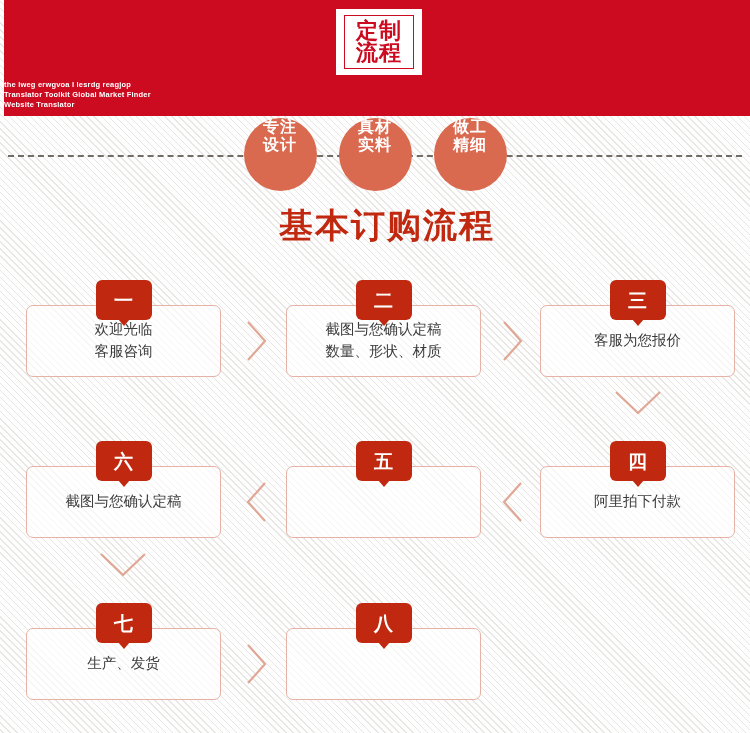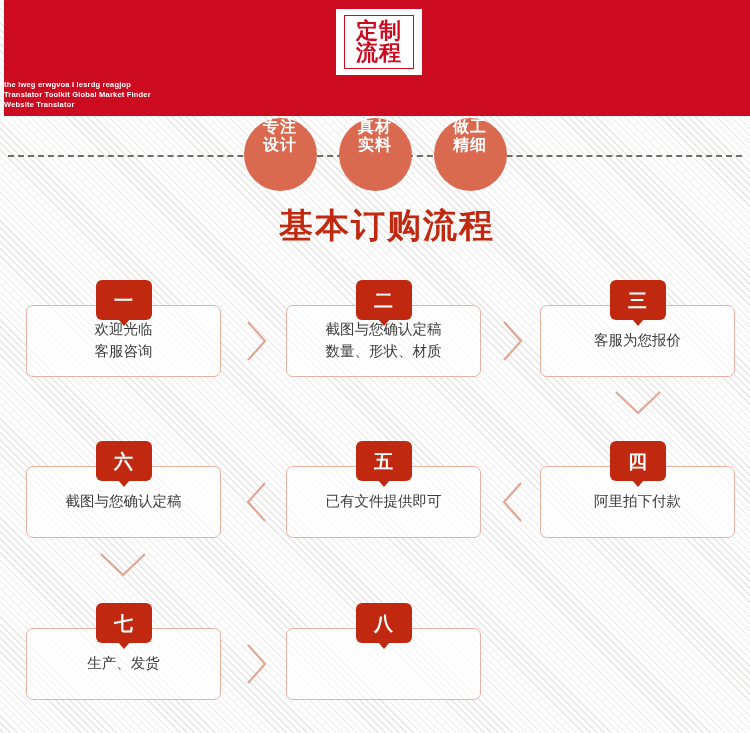--- a/index.html
+++ b/index.html
@@ -272,21 +272,20 @@
     <div class="line">客服为您报价</div>
   </div>
 
   <div class="step" id="step4">
     <div class="num-badge">四</div>
     <div class="line">阿里拍下付款</div>
   </div>
 
   <div class="step" id="step5">
     <div class="num-badge">五</div>
-    <div class="line">已有文件提供即可</div>
   </div>
 
   <div class="step" id="step6">
     <div class="num-badge">六</div>
     <div class="line">截图与您确认定稿</div>
   </div>
 
   <div class="step" id="step7">
     <div class="num-badge">七</div>
     <div class="line">生产、发货</div>

